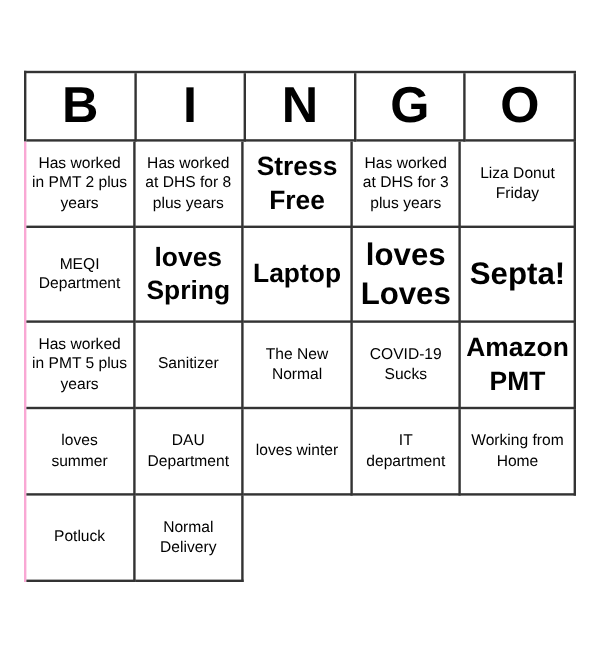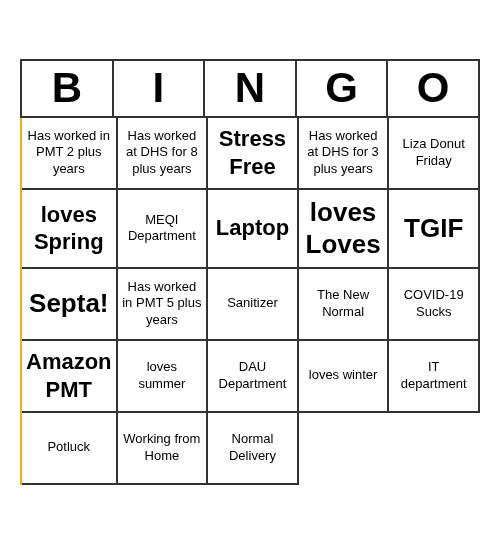--- a/index.html
+++ b/index.html
@@ -27,21 +27,21 @@
       border-bottom: 2px solid #333;
       text-align: center;
       font-size: 42px;
       font-weight: bold;
       padding: 4px 0;
       line-height: 1.1;
     }
     .bingo-grid {
       display: grid;
       grid-template-columns: repeat(5, 1fr);
-      border-left: 2px solid #eab308;
+      border-left: 2px solid #f9a8d4;
     }
     .bingo-cell {
       border-right: 2px solid #333;
       border-bottom: 2px solid #333;
       text-align: center;
       padding: 6px 4px;
       min-height: 72px;
       display: flex;
       align-items: center;
       justify-content: center;
@@ -67,32 +67,31 @@
       <div class="bingo-header-cell">N</div>
       <div class="bingo-header-cell">G</div>
       <div class="bingo-header-cell">O</div>
     </div>
   <div class="bingo-grid">
   <div class="bingo-cell">Has worked in PMT 2 plus years</div>
       <div class="bingo-cell">Has worked at DHS for 8 plus years</div>
       <div class="bingo-cell large-text">Stress Free</div>
       <div class="bingo-cell">Has worked at DHS for 3 plus years</div>
       <div class="bingo-cell">Liza Donut Friday</div>
+      <div class="bingo-cell">MEQI Department</div>
       <div class="bingo-cell large-text">loves Spring</div>
-      <div class="bingo-cell">MEQI Department</div>
       <div class="bingo-cell large-text">Laptop</div>
       <div class="bingo-cell xl-text">loves Loves</div>
-      <div class="bingo-cell xl-text">TGIF</div>
       <div class="bingo-cell xl-text">Septa!</div>
       <div class="bingo-cell">Has worked in PMT 5 plus years</div>
       <div class="bingo-cell">Sanitizer</div>
       <div class="bingo-cell">The New Normal</div>
       <div class="bingo-cell">COVID-19 Sucks</div>
       <div class="bingo-cell large-text">Amazon PMT</div>
       <div class="bingo-cell">loves summer</div>
       <div class="bingo-cell">DAU Department</div>
       <div class="bingo-cell">loves winter</div>
       <div class="bingo-cell">IT department</div>
+      <div class="bingo-cell">Working from Home</div>
       <div class="bingo-cell">Potluck</div>
-      <div class="bingo-cell">Working from Home</div>
       <div class="bingo-cell">Normal Delivery</div>
     </div>
 </div>
 
 </body></html>

